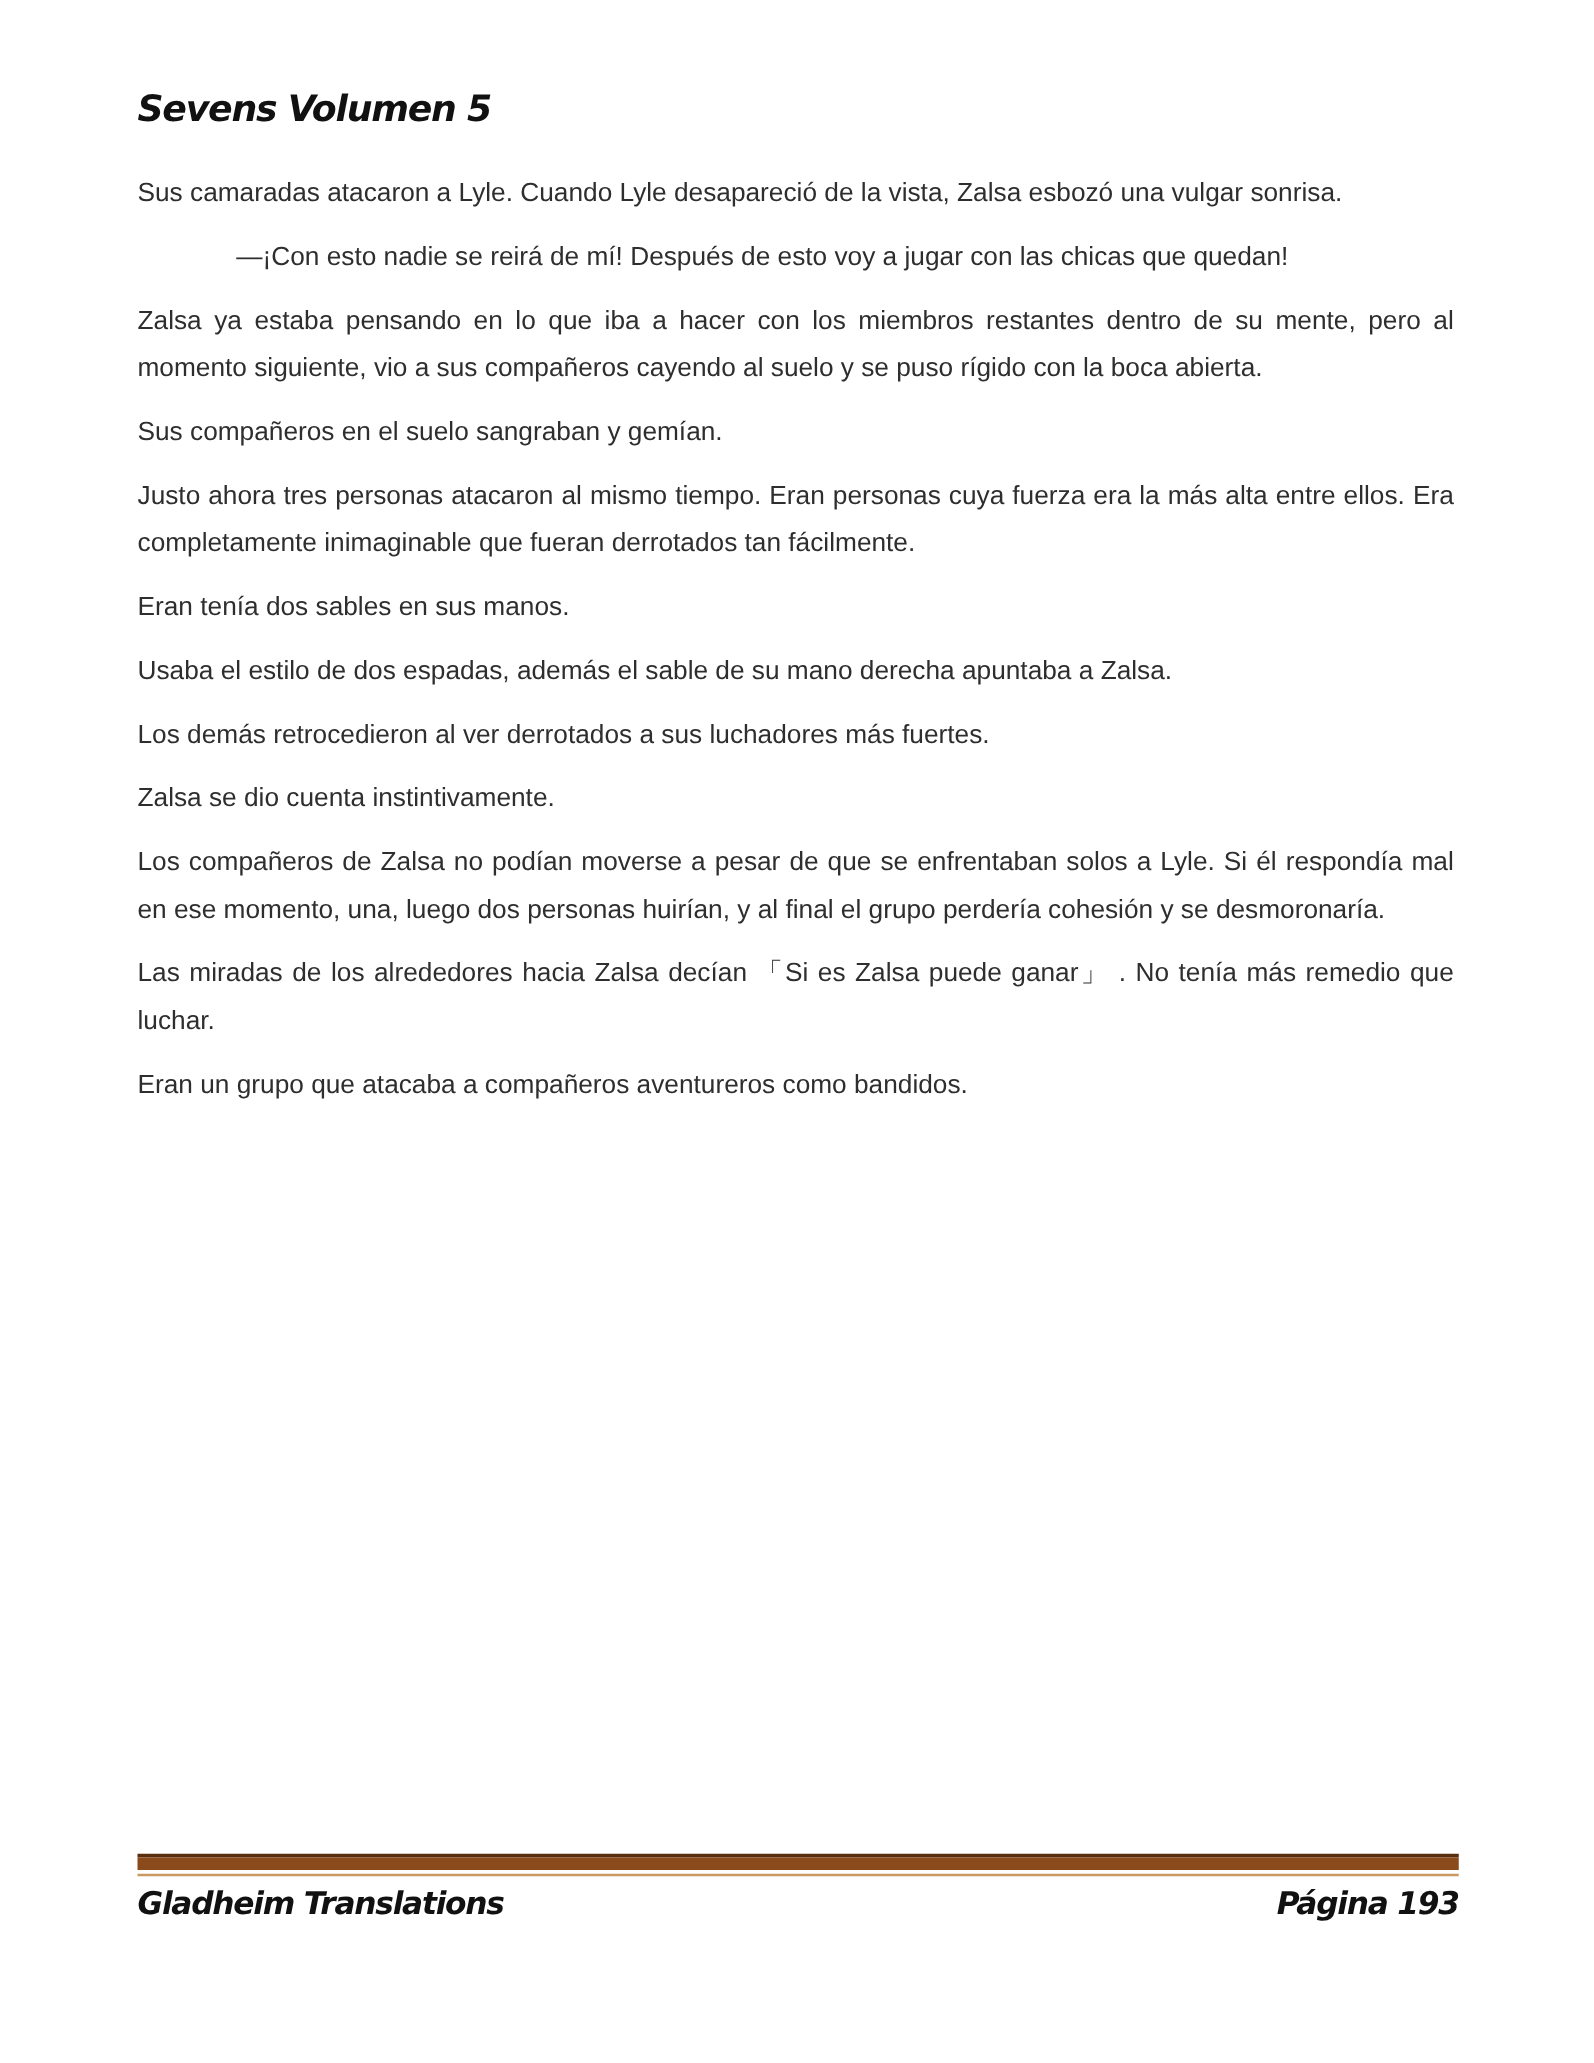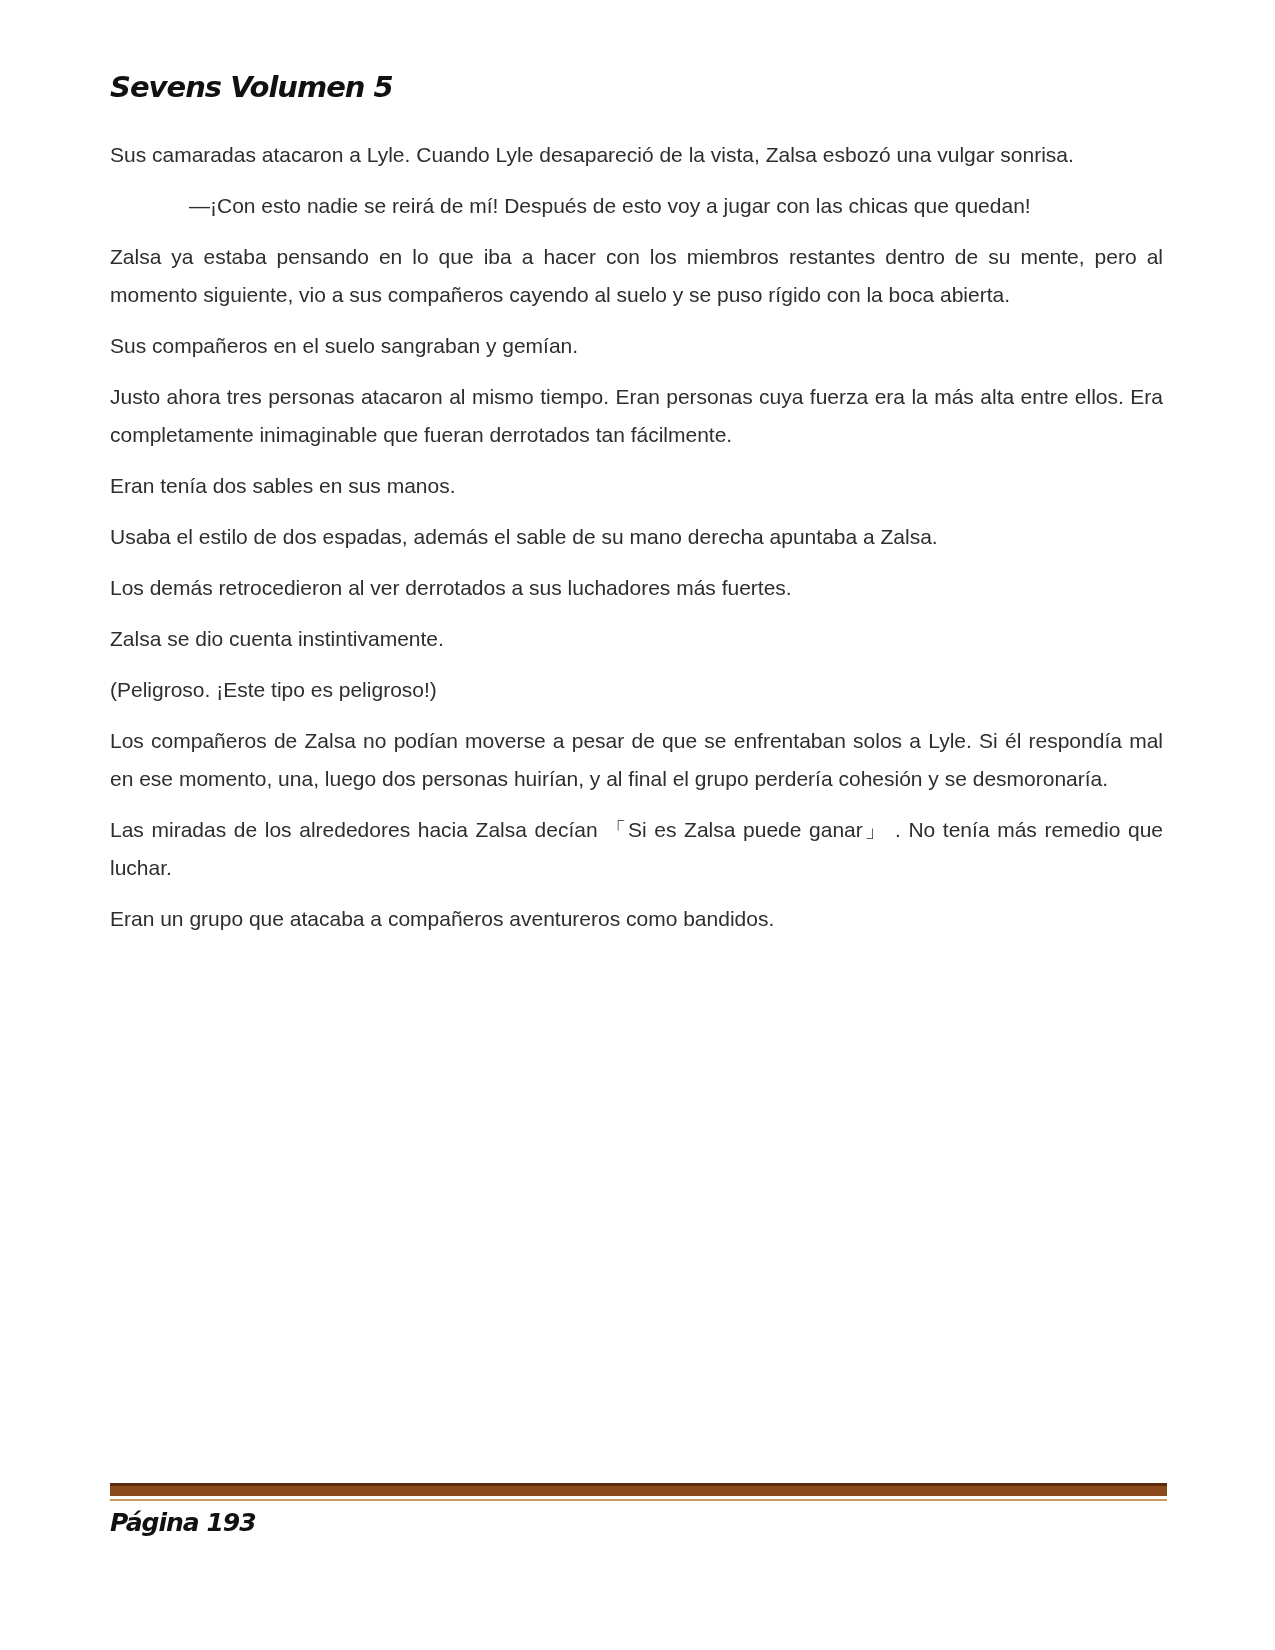--- a/index.html
+++ b/index.html
@@ -96,29 +96,29 @@
   <div class="doc-body" id="doc-body">
       <p>Sus camaradas atacaron a Lyle. Cuando Lyle desapareció de la vista, Zalsa esbozó una vulgar sonrisa.</p>
       <p class="indent">—¡Con esto nadie se reirá de mí! Después de esto voy a jugar con las chicas que quedan!</p>
       <p>Zalsa ya estaba pensando en lo que iba a hacer con los miembros restantes dentro de su mente, pero al momento siguiente, vio a sus compañeros cayendo al suelo y se puso rígido con la boca abierta.</p>
       <p>Sus compañeros en el suelo sangraban y gemían.</p>
       <p>Justo ahora tres personas atacaron al mismo tiempo. Eran personas cuya fuerza era la más alta entre ellos. Era completamente inimaginable que fueran derrotados tan fácilmente.</p>
       <p>Eran tenía dos sables en sus manos.</p>
       <p>Usaba el estilo de dos espadas, además el sable de su mano derecha apuntaba a Zalsa.</p>
       <p>Los demás retrocedieron al ver derrotados a sus luchadores más fuertes.</p>
       <p>Zalsa se dio cuenta instintivamente.</p>
-      <p>(Peligroso. ¡Este tipo es peligroso!)</p>
       <p>Los compañeros de Zalsa no podían moverse a pesar de que se enfrentaban solos a Lyle. Si él respondía mal en ese momento, una, luego dos personas huirían, y al final el grupo perdería cohesión y se desmoronaría.</p>
       <p>Las miradas de los alrededores hacia Zalsa decían 「Si es Zalsa puede ganar」 . No tenía más remedio que luchar.</p>
       <p>Eran un grupo que atacaba a compañeros aventureros como bandidos.</p>
     </div>
 
   <div class="footer">
     <div class="footer-bar-dark" style="background: rgb(90, 45, 14);"></div>
     <div class="footer-bar-main" style="background: rgb(139, 74, 28);"></div>
     <div class="footer-bar-gap"></div>
     <div class="footer-bar-light" style="background: rgb(201, 153, 95);"></div>
     <div class="footer-text-row">
+      <span>Gladheim Translations</span>
       <span>Página 193</span>
     </div>
   </div>
 
 </div>
 
 </body></html>

